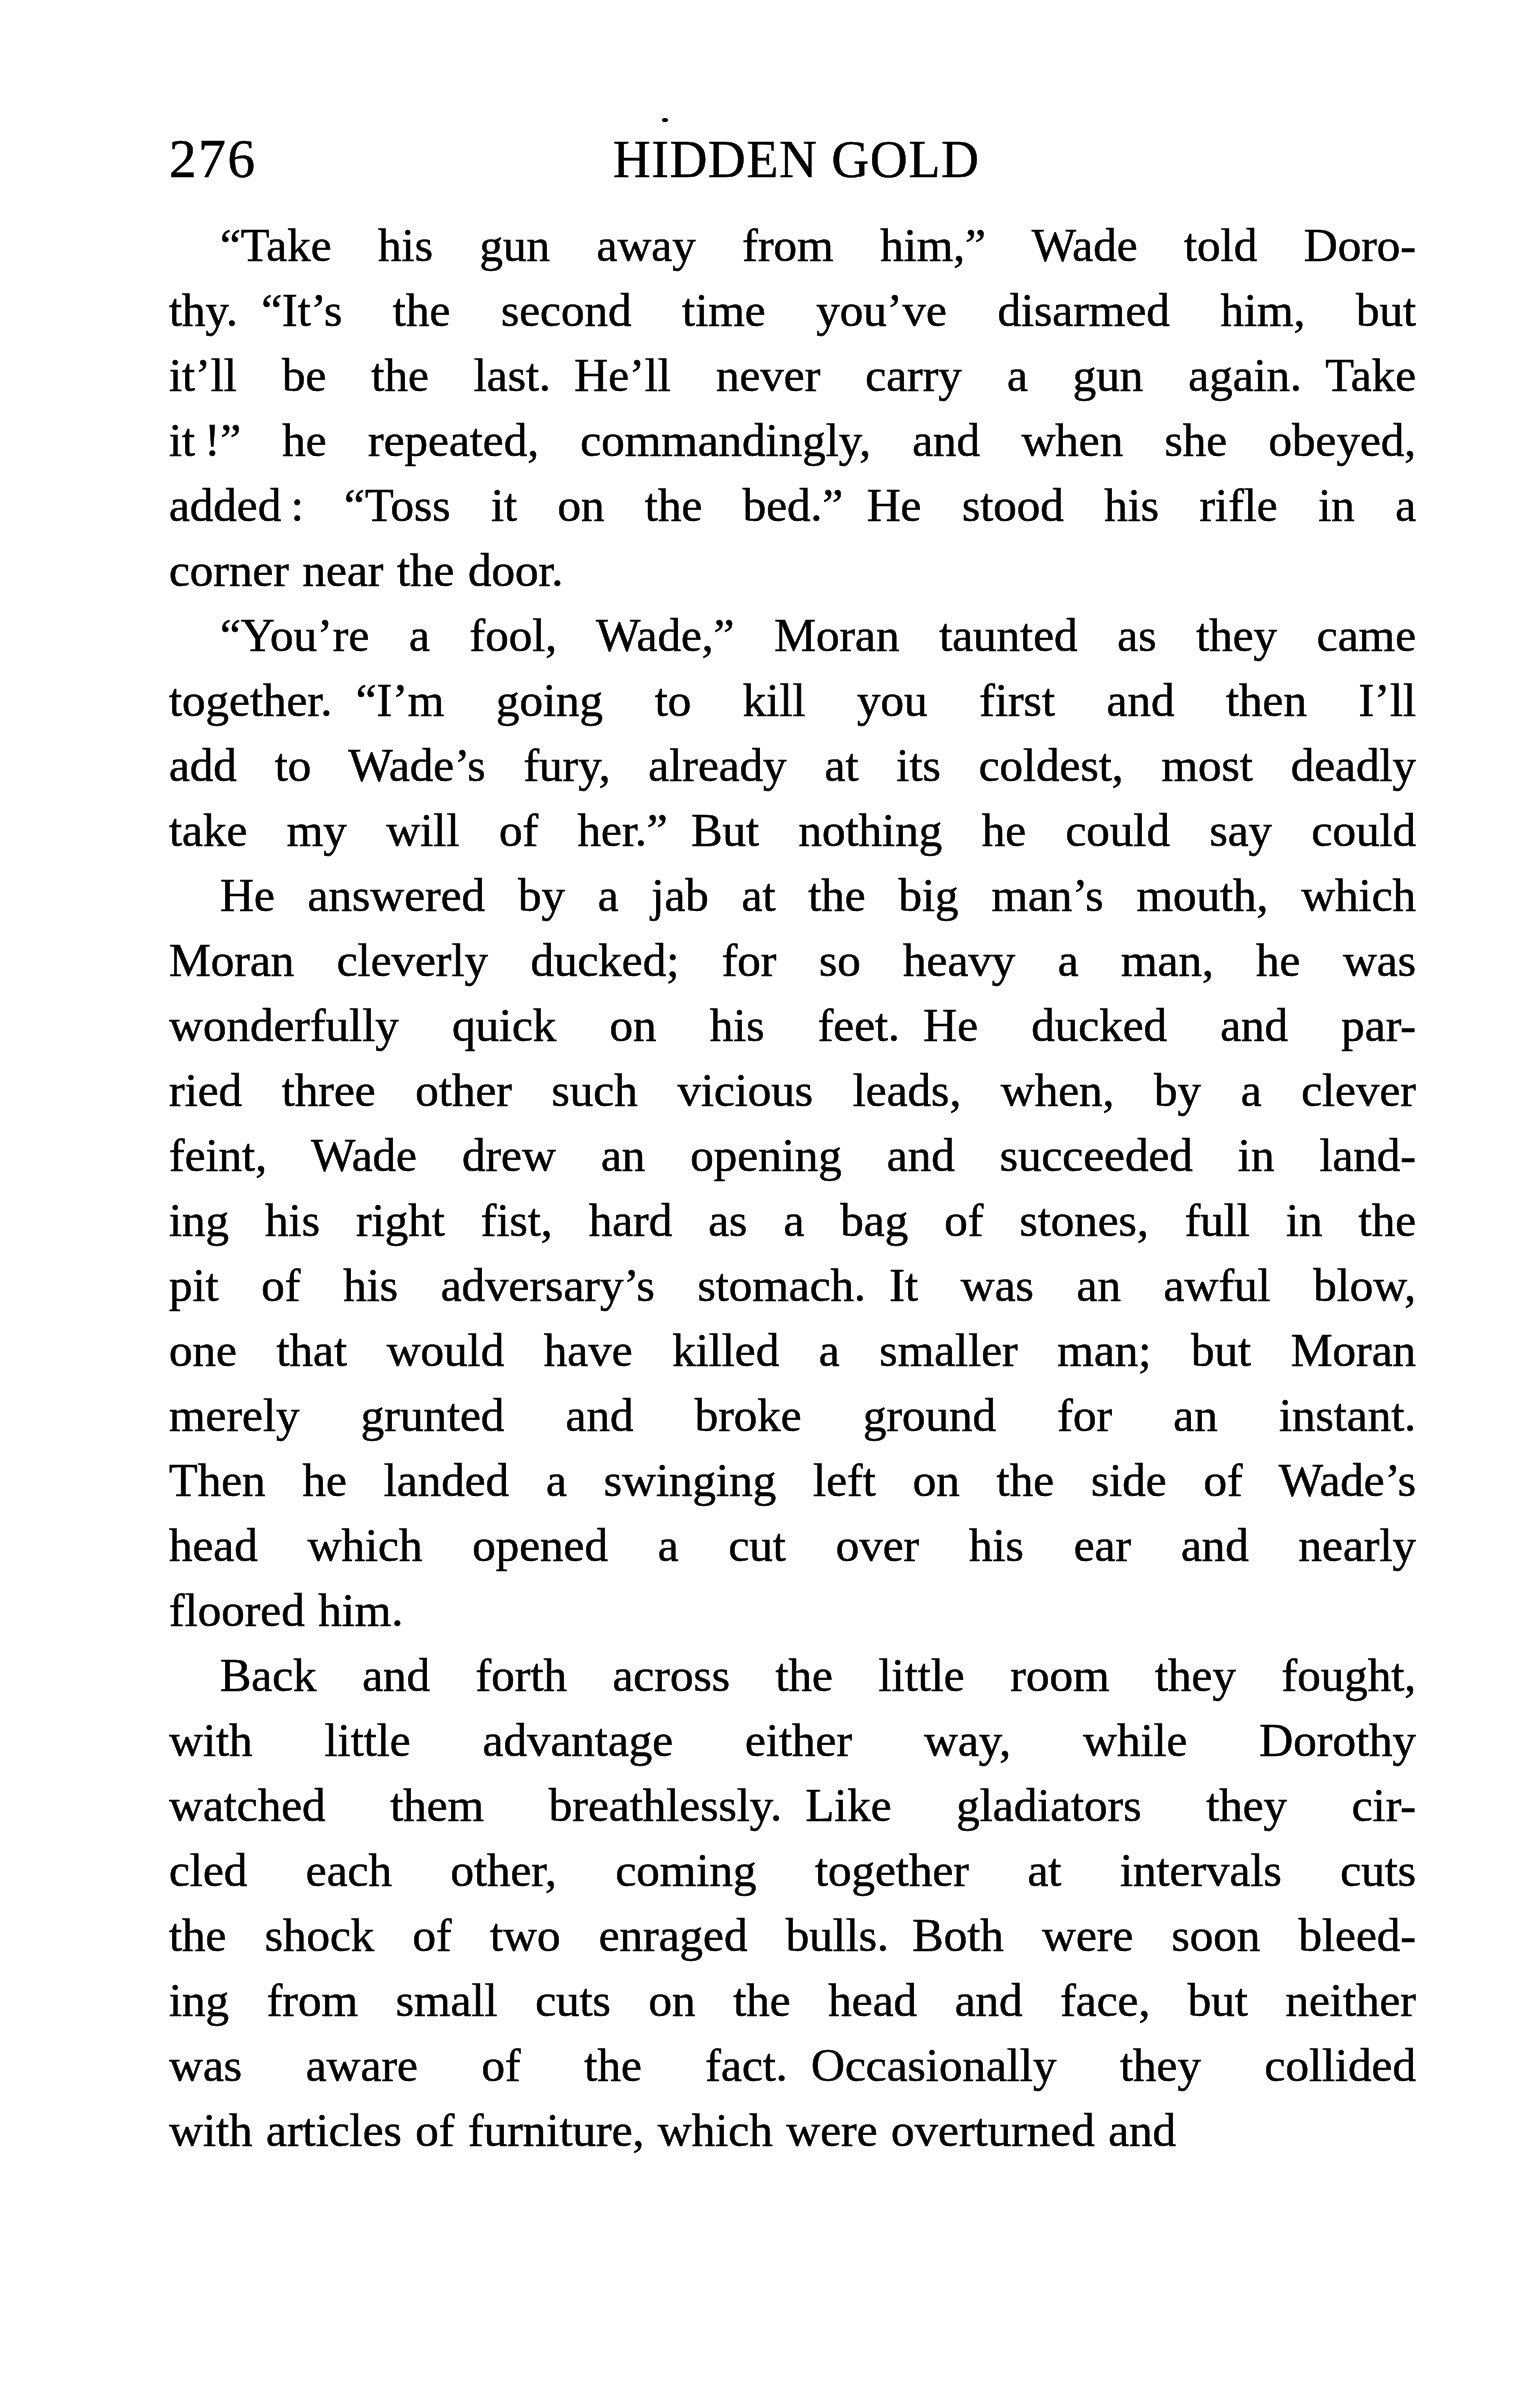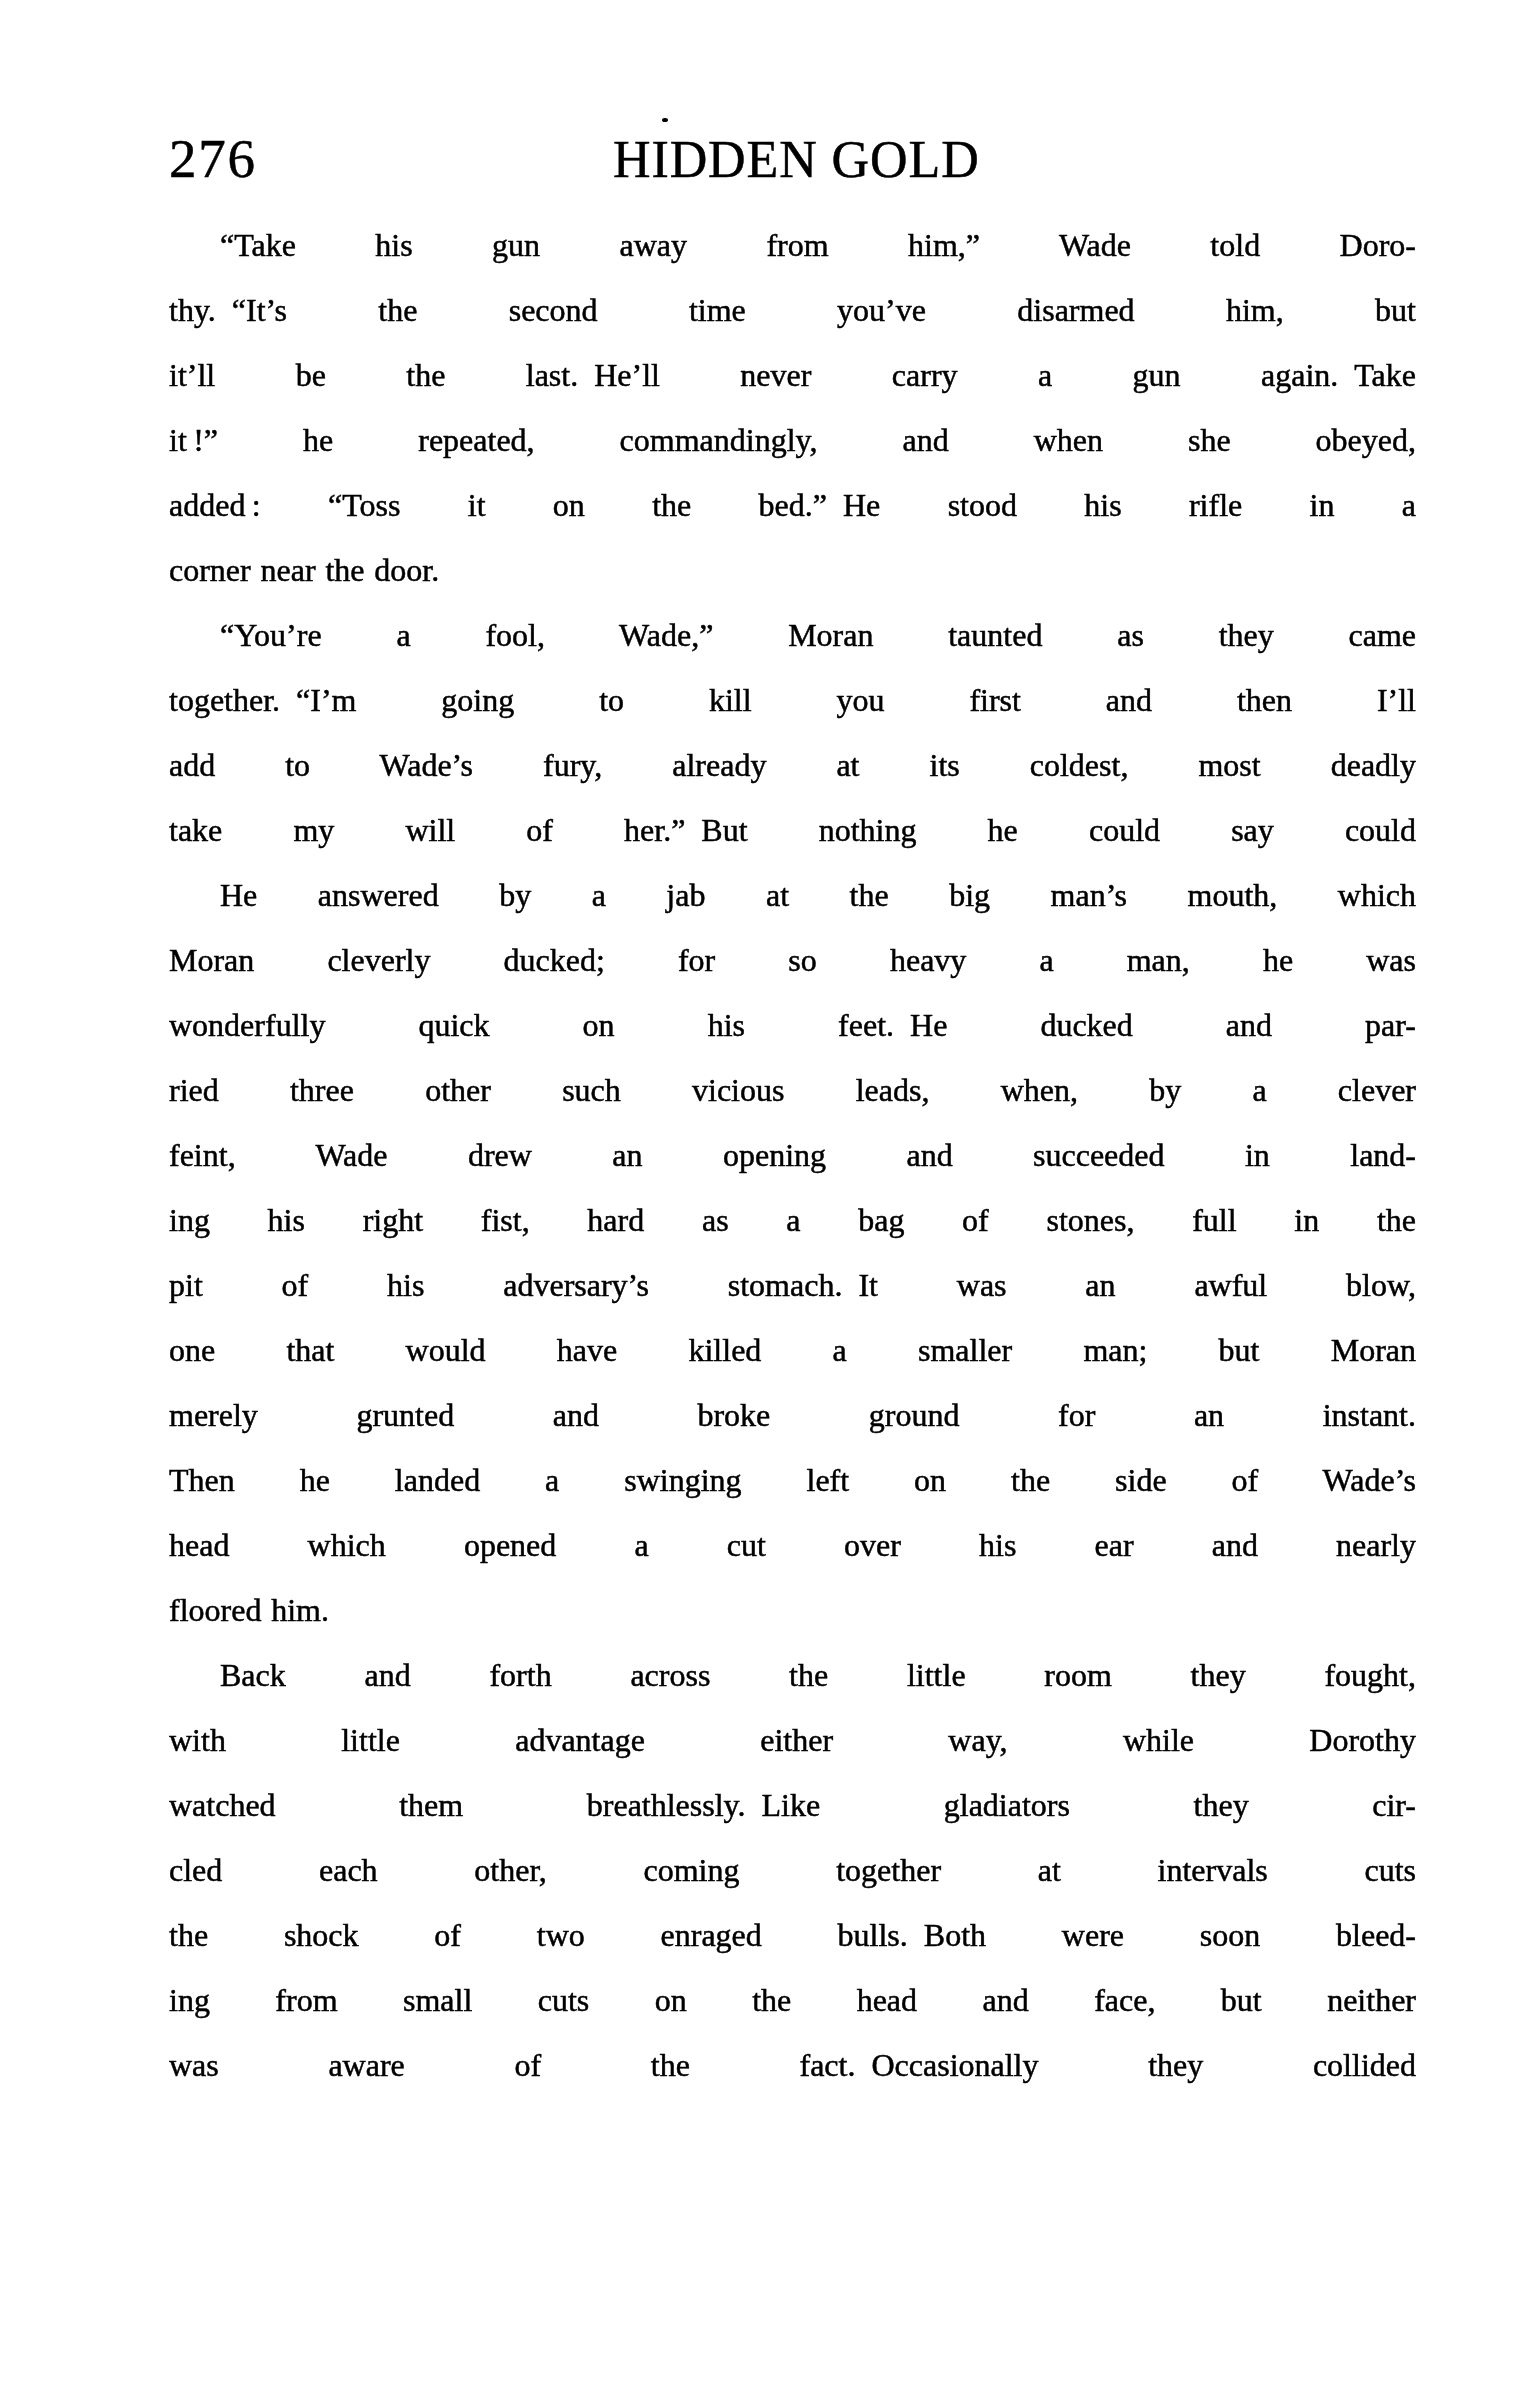--- a/index.html
+++ b/index.html
@@ -34,21 +34,21 @@
     letter-spacing: 0.9px;
     margin-left: 41px;
   }
   #body-text {
     position: absolute;
     left: 169px;
     top: 213px;
     width: 1247px;
   }
   .line {
-    font-size: 32px;
+    font-size: 47px;
     line-height: 65px;
     height: 65px;
     overflow: hidden;
     text-align: left;
     word-spacing: 1.8px;
   }
   .line.just {
     text-align: justify;
     text-align-last: justify;
   }
@@ -95,15 +95,16 @@
       <div class="line just">Then he landed a swinging left on the side of Wade’s</div>
       <div class="line just">head which opened a cut over his ear and nearly</div>
       <div class="line">floored him.</div>
       <div class="line indent just">Back and forth across the little room they fought,</div>
       <div class="line just">with little advantage either way, while Dorothy</div>
       <div class="line just">watched them breathlessly. Like gladiators they cir-</div>
       <div class="line just">cled each other, coming together at intervals cuts</div>
       <div class="line just">the shock of two enraged bulls. Both were soon bleed-</div>
       <div class="line just">ing from small cuts on the head and face, but neither</div>
       <div class="line just">was aware of the fact. Occasionally they collided</div>
+      <div class="line">with articles of furniture, which were overturned and</div>
     </div>
 </div>
 
 
 </body></html>

